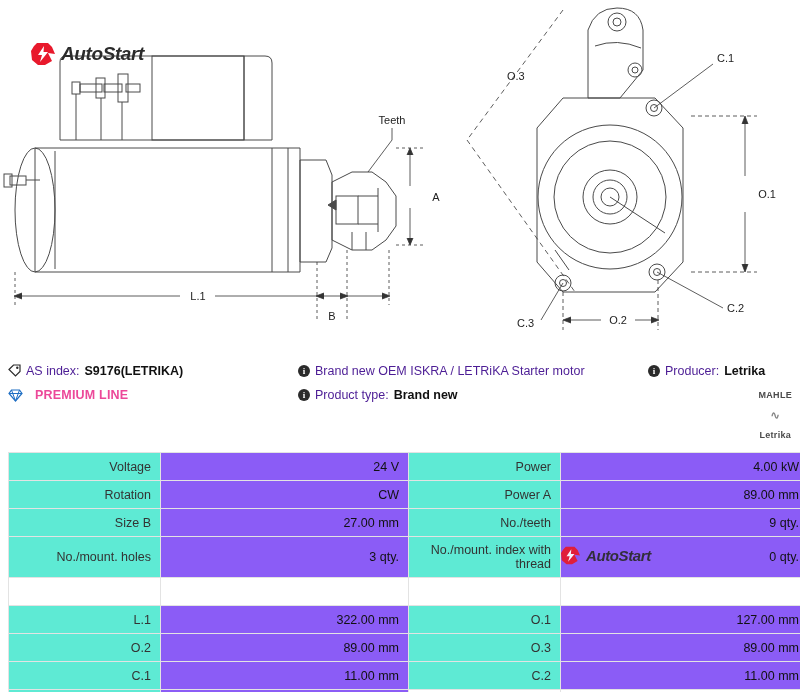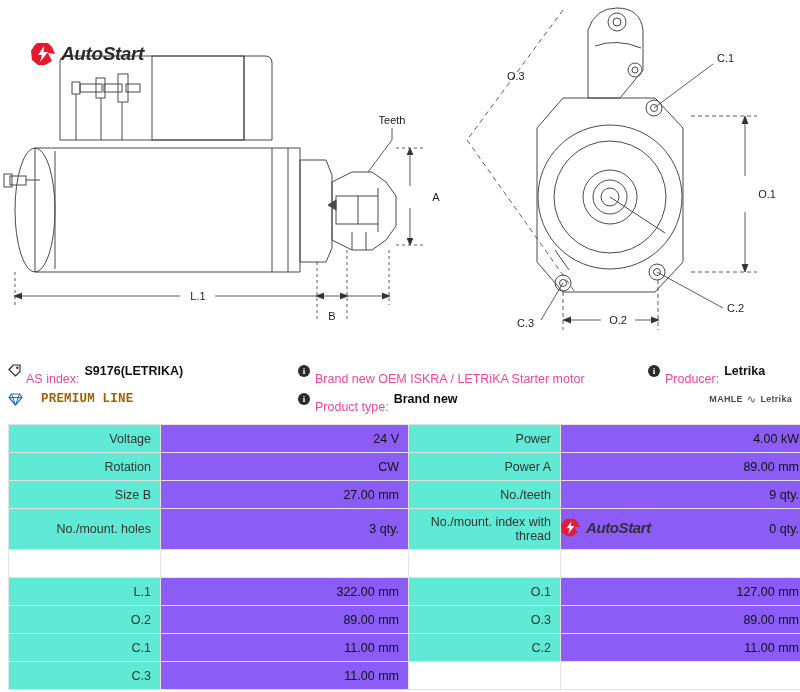--- a/index.html
+++ b/index.html
@@ -62,37 +62,37 @@
     width: 12px; height: 12px;
     border-radius: 50%;
     background: #2b2b2b;
     color: #fff;
     font-size: 9px;
     font-weight: bold;
     font-family: "Liberation Serif", serif;
     margin-top: 2px;
     flex: none;
   }
-  .lbl { color: #ec4899; margin-top: 8px; }
+  .lbl { color: #4c1d95; }
   .val { font-weight: bold; color: #111; }
 
   .premium {
-    display: flex; align-items: center; gap: 18px;
-    color: #a16207;
+    display: flex; align-items: center; gap: 12px;
+    color: #ec4899;
     font-weight: bold;
     font-size: 12.5px;
     letter-spacing: 0.2px;
-    font-family: Liberation Mono, monospace;
   }
   .premium-icon { width: 15px; height: 13px; }
 
   .mahle-brand {
     display: flex; align-items: center; gap: 4px;
     font-size: 9px; font-weight: bold; color: #4a4a4a;
     letter-spacing: 0.3px;
+    flex-direction: column;
   }
   .mahle-brand .wave { color: #888; font-size: 11px; }
 
   
   .spec-wrap { padding: 0 8px; margin-top: 9px; position: relative; }
   table.spec {
     width: 100%;
     border-collapse: collapse;
     font-size: 12.5px;
     table-layout: fixed;

